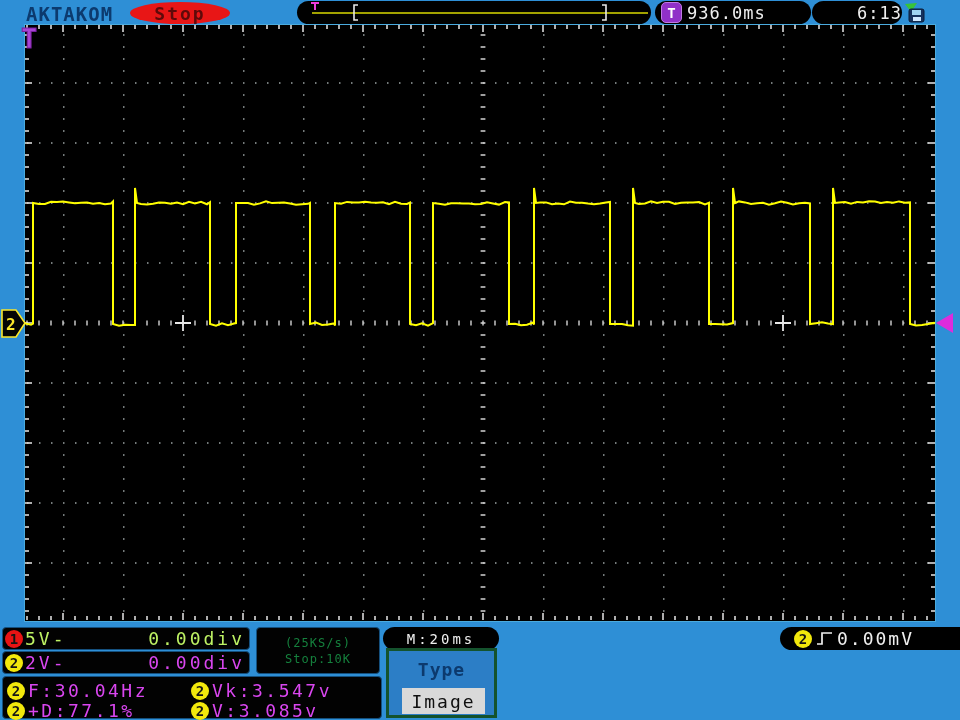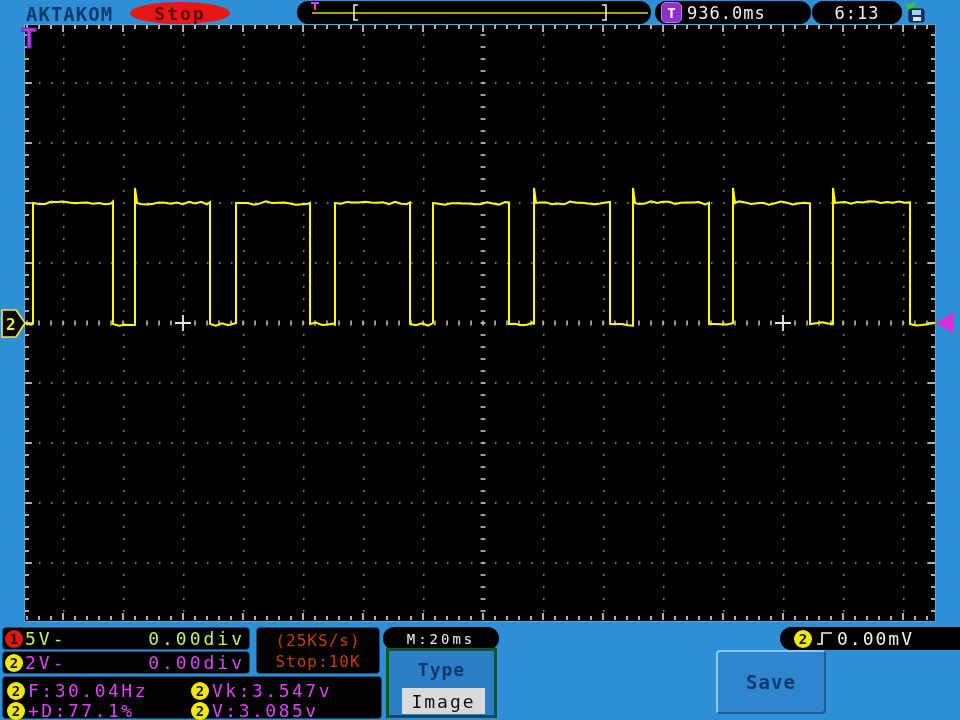--- a/index.html
+++ b/index.html
@@ -11,37 +11,37 @@
   .abs{position:absolute;}
   
   .brand{left:26px;top:3px;font-size:19px;font-weight:bold;color:#0c3a6e;letter-spacing:1px;}
   .stop-pill{left:130px;top:2px;width:100px;height:22px;background:#e81616;border-radius:50%/50%;
     display:flex;align-items:flex-end;justify-content:center;color:#5f0a0a;font-weight:bold;font-size:18px;letter-spacing:2px;}
   .trigbar{left:297px;top:1px;width:354px;height:23px;background:#000;border-radius:12px;}
   .pill{background:#000;border-radius:12px;display:flex;align-items:center;color:#efefef;}
   .time-pill{left:655px;top:1px;width:150px;height:23px;padding-left:6px;gap:5px;}
   .tbadge{width:19px;height:19px;border-radius:5px;background:#9030c8;color:#fff;font-weight:bold;font-size:14px;
     display:flex;align-items:center;justify-content:center;border:1px solid #c07ae4;}
-  .clock-pill{left:812px;top:1px;width:90px;height:23px;justify-content:center;}
+  .clock-pill{left:812px;top:1px;width:90px;height:23px;justify-content:flex-end;}
   .t17{font-size:17px;letter-spacing:1px;}
   
   .plot{left:25px;top:25px;width:910px;height:596px;background:#000;outline:1px solid #4aabdf;}
   .overlay{left:0;top:0;width:960px;height:720px;pointer-events:none;z-index:6;}
   
   .blackpanel{background:#020202;border:1px solid #15507e;border-radius:4px;box-sizing:border-box;}
   .ch-row{left:2px;width:248px;height:23px;display:flex;align-items:center;gap:2px;padding:0 4px 0 2px;box-sizing:border-box;}
   .ch1{top:627px;} .ch2{top:651px;}
   .badge{width:18px;height:18px;min-width:18px;border-radius:50%;display:flex;align-items:center;justify-content:center;
     font-weight:bold;font-size:14px;color:#151515;}
   .badge.red{background:#e81414;} .badge.yel{background:#f2e80c;}
   .red-t{color:#bef264;} .yel-t{color:#d946ef;} .nav-t{color:#0c3a6e;}
   .scale-txt{font-size:18px;letter-spacing:3px;}
   .grow{flex:1;}
   .acq-panel{left:256px;top:627px;width:124px;height:47px;display:flex;flex-direction:column;
-    align-items:center;justify-content:center;gap:2px;font-size:16px;letter-spacing:1px;color:#c2410c;}
+    align-items:center;justify-content:center;gap:2px;font-size:12px;letter-spacing:1px;color:#15803d;}
   .m-pill{left:383px;top:627px;width:116px;height:23px;justify-content:center;font-size:14px;letter-spacing:3px;}
   .trig-pill{left:780px;top:627px;width:178px;height:23px;border-radius:12px 0 0 12px;padding-left:14px;gap:4px;}
   .trig-pill .txt{font-size:18px;letter-spacing:2px;}
   .meas-panel{left:2px;top:676px;width:380px;height:43px;}
   .meas-item{display:flex;align-items:center;gap:3px;position:absolute;}
   .meas-item .txt{font-size:18px;letter-spacing:2.5px;}
   .menu-panel{left:386px;top:648px;width:111px;height:70px;background:#2c7ec6;border:3px solid #14532d;box-sizing:border-box;}
   .menu-title{position:absolute;left:0;top:8px;width:100%;text-align:center;font-size:18px;font-weight:bold;letter-spacing:1px;}
   .menu-value{position:absolute;left:13px;top:37px;width:83px;height:26px;background:#d9d9d9;color:#101010;
     display:flex;align-items:center;justify-content:center;font-size:18px;letter-spacing:2px;}
@@ -128,23 +128,20 @@
       <span class="badge yel">2</span>
       <span class="yel-t txt">V:3.085v</span>
     </div>
   </div>
 
   <div class="abs menu-panel">
     <div class="menu-title nav-t">Type</div>
     <div class="menu-value">Image</div>
   </div>
 
-  <div class="abs save-btn nav-t">
-    <span>Save</span>
-  </div>
 
   <svg class="abs overlay" id="overlay" width="960" height="720">
       <path d="M27,83 h1.5 M39,83 h1.5 M51,83 h1.5 M63,83 h1.5 M75,83 h1.5 M87,83 h1.5 M99,83 h1.5 M111,83 h1.5 M123,83 h1.5 M135,83 h1.5 M147,83 h1.5 M159,83 h1.5 M171,83 h1.5 M183,83 h1.5 M195,83 h1.5 M207,83 h1.5 M219,83 h1.5 M231,83 h1.5 M243,83 h1.5 M255,83 h1.5 M267,83 h1.5 M279,83 h1.5 M291,83 h1.5 M303,83 h1.5 M315,83 h1.5 M327,83 h1.5 M339,83 h1.5 M351,83 h1.5 M363,83 h1.5 M375,83 h1.5 M387,83 h1.5 M399,83 h1.5 M411,83 h1.5 M423,83 h1.5 M435,83 h1.5 M447,83 h1.5 M459,83 h1.5 M471,83 h1.5 M483,83 h1.5 M495,83 h1.5 M507,83 h1.5 M519,83 h1.5 M531,83 h1.5 M543,83 h1.5 M555,83 h1.5 M567,83 h1.5 M579,83 h1.5 M591,83 h1.5 M603,83 h1.5 M615,83 h1.5 M627,83 h1.5 M639,83 h1.5 M651,83 h1.5 M663,83 h1.5 M675,83 h1.5 M687,83 h1.5 M699,83 h1.5 M711,83 h1.5 M723,83 h1.5 M735,83 h1.5 M747,83 h1.5 M759,83 h1.5 M771,83 h1.5 M783,83 h1.5 M795,83 h1.5 M807,83 h1.5 M819,83 h1.5 M831,83 h1.5 M843,83 h1.5 M855,83 h1.5 M867,83 h1.5 M879,83 h1.5 M891,83 h1.5 M903,83 h1.5 M915,83 h1.5 M927,83 h1.5 M27,143 h1.5 M39,143 h1.5 M51,143 h1.5 M63,143 h1.5 M75,143 h1.5 M87,143 h1.5 M99,143 h1.5 M111,143 h1.5 M123,143 h1.5 M135,143 h1.5 M147,143 h1.5 M159,143 h1.5 M171,143 h1.5 M183,143 h1.5 M195,143 h1.5 M207,143 h1.5 M219,143 h1.5 M231,143 h1.5 M243,143 h1.5 M255,143 h1.5 M267,143 h1.5 M279,143 h1.5 M291,143 h1.5 M303,143 h1.5 M315,143 h1.5 M327,143 h1.5 M339,143 h1.5 M351,143 h1.5 M363,143 h1.5 M375,143 h1.5 M387,143 h1.5 M399,143 h1.5 M411,143 h1.5 M423,143 h1.5 M435,143 h1.5 M447,143 h1.5 M459,143 h1.5 M471,143 h1.5 M483,143 h1.5 M495,143 h1.5 M507,143 h1.5 M519,143 h1.5 M531,143 h1.5 M543,143 h1.5 M555,143 h1.5 M567,143 h1.5 M579,143 h1.5 M591,143 h1.5 M603,143 h1.5 M615,143 h1.5 M627,143 h1.5 M639,143 h1.5 M651,143 h1.5 M663,143 h1.5 M675,143 h1.5 M687,143 h1.5 M699,143 h1.5 M711,143 h1.5 M723,143 h1.5 M735,143 h1.5 M747,143 h1.5 M759,143 h1.5 M771,143 h1.5 M783,143 h1.5 M795,143 h1.5 M807,143 h1.5 M819,143 h1.5 M831,143 h1.5 M843,143 h1.5 M855,143 h1.5 M867,143 h1.5 M879,143 h1.5 M891,143 h1.5 M903,143 h1.5 M915,143 h1.5 M927,143 h1.5 M27,203 h1.5 M39,203 h1.5 M51,203 h1.5 M63,203 h1.5 M75,203 h1.5 M87,203 h1.5 M99,203 h1.5 M111,203 h1.5 M123,203 h1.5 M135,203 h1.5 M147,203 h1.5 M159,203 h1.5 M171,203 h1.5 M183,203 h1.5 M195,203 h1.5 M207,203 h1.5 M219,203 h1.5 M231,203 h1.5 M243,203 h1.5 M255,203 h1.5 M267,203 h1.5 M279,203 h1.5 M291,203 h1.5 M303,203 h1.5 M315,203 h1.5 M327,203 h1.5 M339,203 h1.5 M351,203 h1.5 M363,203 h1.5 M375,203 h1.5 M387,203 h1.5 M399,203 h1.5 M411,203 h1.5 M423,203 h1.5 M435,203 h1.5 M447,203 h1.5 M459,203 h1.5 M471,203 h1.5 M483,203 h1.5 M495,203 h1.5 M507,203 h1.5 M519,203 h1.5 M531,203 h1.5 M543,203 h1.5 M555,203 h1.5 M567,203 h1.5 M579,203 h1.5 M591,203 h1.5 M603,203 h1.5 M615,203 h1.5 M627,203 h1.5 M639,203 h1.5 M651,203 h1.5 M663,203 h1.5 M675,203 h1.5 M687,203 h1.5 M699,203 h1.5 M711,203 h1.5 M723,203 h1.5 M735,203 h1.5 M747,203 h1.5 M759,203 h1.5 M771,203 h1.5 M783,203 h1.5 M795,203 h1.5 M807,203 h1.5 M819,203 h1.5 M831,203 h1.5 M843,203 h1.5 M855,203 h1.5 M867,203 h1.5 M879,203 h1.5 M891,203 h1.5 M903,203 h1.5 M915,203 h1.5 M927,203 h1.5 M27,263 h1.5 M39,263 h1.5 M51,263 h1.5 M63,263 h1.5 M75,263 h1.5 M87,263 h1.5 M99,263 h1.5 M111,263 h1.5 M123,263 h1.5 M135,263 h1.5 M147,263 h1.5 M159,263 h1.5 M171,263 h1.5 M183,263 h1.5 M195,263 h1.5 M207,263 h1.5 M219,263 h1.5 M231,263 h1.5 M243,263 h1.5 M255,263 h1.5 M267,263 h1.5 M279,263 h1.5 M291,263 h1.5 M303,263 h1.5 M315,263 h1.5 M327,263 h1.5 M339,263 h1.5 M351,263 h1.5 M363,263 h1.5 M375,263 h1.5 M387,263 h1.5 M399,263 h1.5 M411,263 h1.5 M423,263 h1.5 M435,263 h1.5 M447,263 h1.5 M459,263 h1.5 M471,263 h1.5 M483,263 h1.5 M495,263 h1.5 M507,263 h1.5 M519,263 h1.5 M531,263 h1.5 M543,263 h1.5 M555,263 h1.5 M567,263 h1.5 M579,263 h1.5 M591,263 h1.5 M603,263 h1.5 M615,263 h1.5 M627,263 h1.5 M639,263 h1.5 M651,263 h1.5 M663,263 h1.5 M675,263 h1.5 M687,263 h1.5 M699,263 h1.5 M711,263 h1.5 M723,263 h1.5 M735,263 h1.5 M747,263 h1.5 M759,263 h1.5 M771,263 h1.5 M783,263 h1.5 M795,263 h1.5 M807,263 h1.5 M819,263 h1.5 M831,263 h1.5 M843,263 h1.5 M855,263 h1.5 M867,263 h1.5 M879,263 h1.5 M891,263 h1.5 M903,263 h1.5 M915,263 h1.5 M927,263 h1.5 M27,383 h1.5 M39,383 h1.5 M51,383 h1.5 M63,383 h1.5 M75,383 h1.5 M87,383 h1.5 M99,383 h1.5 M111,383 h1.5 M123,383 h1.5 M135,383 h1.5 M147,383 h1.5 M159,383 h1.5 M171,383 h1.5 M183,383 h1.5 M195,383 h1.5 M207,383 h1.5 M219,383 h1.5 M231,383 h1.5 M243,383 h1.5 M255,383 h1.5 M267,383 h1.5 M279,383 h1.5 M291,383 h1.5 M303,383 h1.5 M315,383 h1.5 M327,383 h1.5 M339,383 h1.5 M351,383 h1.5 M363,383 h1.5 M375,383 h1.5 M387,383 h1.5 M399,383 h1.5 M411,383 h1.5 M423,383 h1.5 M435,383 h1.5 M447,383 h1.5 M459,383 h1.5 M471,383 h1.5 M483,383 h1.5 M495,383 h1.5 M507,383 h1.5 M519,383 h1.5 M531,383 h1.5 M543,383 h1.5 M555,383 h1.5 M567,383 h1.5 M579,383 h1.5 M591,383 h1.5 M603,383 h1.5 M615,383 h1.5 M627,383 h1.5 M639,383 h1.5 M651,383 h1.5 M663,383 h1.5 M675,383 h1.5 M687,383 h1.5 M699,383 h1.5 M711,383 h1.5 M723,383 h1.5 M735,383 h1.5 M747,383 h1.5 M759,383 h1.5 M771,383 h1.5 M783,383 h1.5 M795,383 h1.5 M807,383 h1.5 M819,383 h1.5 M831,383 h1.5 M843,383 h1.5 M855,383 h1.5 M867,383 h1.5 M879,383 h1.5 M891,383 h1.5 M903,383 h1.5 M915,383 h1.5 M927,383 h1.5 M27,443 h1.5 M39,443 h1.5 M51,443 h1.5 M63,443 h1.5 M75,443 h1.5 M87,443 h1.5 M99,443 h1.5 M111,443 h1.5 M123,443 h1.5 M135,443 h1.5 M147,443 h1.5 M159,443 h1.5 M171,443 h1.5 M183,443 h1.5 M195,443 h1.5 M207,443 h1.5 M219,443 h1.5 M231,443 h1.5 M243,443 h1.5 M255,443 h1.5 M267,443 h1.5 M279,443 h1.5 M291,443 h1.5 M303,443 h1.5 M315,443 h1.5 M327,443 h1.5 M339,443 h1.5 M351,443 h1.5 M363,443 h1.5 M375,443 h1.5 M387,443 h1.5 M399,443 h1.5 M411,443 h1.5 M423,443 h1.5 M435,443 h1.5 M447,443 h1.5 M459,443 h1.5 M471,443 h1.5 M483,443 h1.5 M495,443 h1.5 M507,443 h1.5 M519,443 h1.5 M531,443 h1.5 M543,443 h1.5 M555,443 h1.5 M567,443 h1.5 M579,443 h1.5 M591,443 h1.5 M603,443 h1.5 M615,443 h1.5 M627,443 h1.5 M639,443 h1.5 M651,443 h1.5 M663,443 h1.5 M675,443 h1.5 M687,443 h1.5 M699,443 h1.5 M711,443 h1.5 M723,443 h1.5 M735,443 h1.5 M747,443 h1.5 M759,443 h1.5 M771,443 h1.5 M783,443 h1.5 M795,443 h1.5 M807,443 h1.5 M819,443 h1.5 M831,443 h1.5 M843,443 h1.5 M855,443 h1.5 M867,443 h1.5 M879,443 h1.5 M891,443 h1.5 M903,443 h1.5 M915,443 h1.5 M927,443 h1.5 M27,503 h1.5 M39,503 h1.5 M51,503 h1.5 M63,503 h1.5 M75,503 h1.5 M87,503 h1.5 M99,503 h1.5 M111,503 h1.5 M123,503 h1.5 M135,503 h1.5 M147,503 h1.5 M159,503 h1.5 M171,503 h1.5 M183,503 h1.5 M195,503 h1.5 M207,503 h1.5 M219,503 h1.5 M231,503 h1.5 M243,503 h1.5 M255,503 h1.5 M267,503 h1.5 M279,503 h1.5 M291,503 h1.5 M303,503 h1.5 M315,503 h1.5 M327,503 h1.5 M339,503 h1.5 M351,503 h1.5 M363,503 h1.5 M375,503 h1.5 M387,503 h1.5 M399,503 h1.5 M411,503 h1.5 M423,503 h1.5 M435,503 h1.5 M447,503 h1.5 M459,503 h1.5 M471,503 h1.5 M483,503 h1.5 M495,503 h1.5 M507,503 h1.5 M519,503 h1.5 M531,503 h1.5 M543,503 h1.5 M555,503 h1.5 M567,503 h1.5 M579,503 h1.5 M591,503 h1.5 M603,503 h1.5 M615,503 h1.5 M627,503 h1.5 M639,503 h1.5 M651,503 h1.5 M663,503 h1.5 M675,503 h1.5 M687,503 h1.5 M699,503 h1.5 M711,503 h1.5 M723,503 h1.5 M735,503 h1.5 M747,503 h1.5 M759,503 h1.5 M771,503 h1.5 M783,503 h1.5 M795,503 h1.5 M807,503 h1.5 M819,503 h1.5 M831,503 h1.5 M843,503 h1.5 M855,503 h1.5 M867,503 h1.5 M879,503 h1.5 M891,503 h1.5 M903,503 h1.5 M915,503 h1.5 M927,503 h1.5 M27,563 h1.5 M39,563 h1.5 M51,563 h1.5 M63,563 h1.5 M75,563 h1.5 M87,563 h1.5 M99,563 h1.5 M111,563 h1.5 M123,563 h1.5 M135,563 h1.5 M147,563 h1.5 M159,563 h1.5 M171,563 h1.5 M183,563 h1.5 M195,563 h1.5 M207,563 h1.5 M219,563 h1.5 M231,563 h1.5 M243,563 h1.5 M255,563 h1.5 M267,563 h1.5 M279,563 h1.5 M291,563 h1.5 M303,563 h1.5 M315,563 h1.5 M327,563 h1.5 M339,563 h1.5 M351,563 h1.5 M363,563 h1.5 M375,563 h1.5 M387,563 h1.5 M399,563 h1.5 M411,563 h1.5 M423,563 h1.5 M435,563 h1.5 M447,563 h1.5 M459,563 h1.5 M471,563 h1.5 M483,563 h1.5 M495,563 h1.5 M507,563 h1.5 M519,563 h1.5 M531,563 h1.5 M543,563 h1.5 M555,563 h1.5 M567,563 h1.5 M579,563 h1.5 M591,563 h1.5 M603,563 h1.5 M615,563 h1.5 M627,563 h1.5 M639,563 h1.5 M651,563 h1.5 M663,563 h1.5 M675,563 h1.5 M687,563 h1.5 M699,563 h1.5 M711,563 h1.5 M723,563 h1.5 M735,563 h1.5 M747,563 h1.5 M759,563 h1.5 M771,563 h1.5 M783,563 h1.5 M795,563 h1.5 M807,563 h1.5 M819,563 h1.5 M831,563 h1.5 M843,563 h1.5 M855,563 h1.5 M867,563 h1.5 M879,563 h1.5 M891,563 h1.5 M903,563 h1.5 M915,563 h1.5 M927,563 h1.5 M63,35 h1.5 M63,47 h1.5 M63,59 h1.5 M63,71 h1.5 M63,83 h1.5 M63,95 h1.5 M63,107 h1.5 M63,119 h1.5 M63,131 h1.5 M63,143 h1.5 M63,155 h1.5 M63,167 h1.5 M63,179 h1.5 M63,191 h1.5 M63,203 h1.5 M63,215 h1.5 M63,227 h1.5 M63,239 h1.5 M63,251 h1.5 M63,263 h1.5 M63,275 h1.5 M63,287 h1.5 M63,299 h1.5 M63,311 h1.5 M63,323 h1.5 M63,335 h1.5 M63,347 h1.5 M63,359 h1.5 M63,371 h1.5 M63,383 h1.5 M63,395 h1.5 M63,407 h1.5 M63,419 h1.5 M63,431 h1.5 M63,443 h1.5 M63,455 h1.5 M63,467 h1.5 M63,479 h1.5 M63,491 h1.5 M63,503 h1.5 M63,515 h1.5 M63,527 h1.5 M63,539 h1.5 M63,551 h1.5 M63,563 h1.5 M63,575 h1.5 M63,587 h1.5 M63,599 h1.5 M63,611 h1.5 M123,35 h1.5 M123,47 h1.5 M123,59 h1.5 M123,71 h1.5 M123,83 h1.5 M123,95 h1.5 M123,107 h1.5 M123,119 h1.5 M123,131 h1.5 M123,143 h1.5 M123,155 h1.5 M123,167 h1.5 M123,179 h1.5 M123,191 h1.5 M123,203 h1.5 M123,215 h1.5 M123,227 h1.5 M123,239 h1.5 M123,251 h1.5 M123,263 h1.5 M123,275 h1.5 M123,287 h1.5 M123,299 h1.5 M123,311 h1.5 M123,323 h1.5 M123,335 h1.5 M123,347 h1.5 M123,359 h1.5 M123,371 h1.5 M123,383 h1.5 M123,395 h1.5 M123,407 h1.5 M123,419 h1.5 M123,431 h1.5 M123,443 h1.5 M123,455 h1.5 M123,467 h1.5 M123,479 h1.5 M123,491 h1.5 M123,503 h1.5 M123,515 h1.5 M123,527 h1.5 M123,539 h1.5 M123,551 h1.5 M123,563 h1.5 M123,575 h1.5 M123,587 h1.5 M123,599 h1.5 M123,611 h1.5 M183,35 h1.5 M183,47 h1.5 M183,59 h1.5 M183,71 h1.5 M183,83 h1.5 M183,95 h1.5 M183,107 h1.5 M183,119 h1.5 M183,131 h1.5 M183,143 h1.5 M183,155 h1.5 M183,167 h1.5 M183,179 h1.5 M183,191 h1.5 M183,203 h1.5 M183,215 h1.5 M183,227 h1.5 M183,239 h1.5 M183,251 h1.5 M183,263 h1.5 M183,275 h1.5 M183,287 h1.5 M183,299 h1.5 M183,311 h1.5 M183,323 h1.5 M183,335 h1.5 M183,347 h1.5 M183,359 h1.5 M183,371 h1.5 M183,383 h1.5 M183,395 h1.5 M183,407 h1.5 M183,419 h1.5 M183,431 h1.5 M183,443 h1.5 M183,455 h1.5 M183,467 h1.5 M183,479 h1.5 M183,491 h1.5 M183,503 h1.5 M183,515 h1.5 M183,527 h1.5 M183,539 h1.5 M183,551 h1.5 M183,563 h1.5 M183,575 h1.5 M183,587 h1.5 M183,599 h1.5 M183,611 h1.5 M243,35 h1.5 M243,47 h1.5 M243,59 h1.5 M243,71 h1.5 M243,83 h1.5 M243,95 h1.5 M243,107 h1.5 M243,119 h1.5 M243,131 h1.5 M243,143 h1.5 M243,155 h1.5 M243,167 h1.5 M243,179 h1.5 M243,191 h1.5 M243,203 h1.5 M243,215 h1.5 M243,227 h1.5 M243,239 h1.5 M243,251 h1.5 M243,263 h1.5 M243,275 h1.5 M243,287 h1.5 M243,299 h1.5 M243,311 h1.5 M243,323 h1.5 M243,335 h1.5 M243,347 h1.5 M243,359 h1.5 M243,371 h1.5 M243,383 h1.5 M243,395 h1.5 M243,407 h1.5 M243,419 h1.5 M243,431 h1.5 M243,443 h1.5 M243,455 h1.5 M243,467 h1.5 M243,479 h1.5 M243,491 h1.5 M243,503 h1.5 M243,515 h1.5 M243,527 h1.5 M243,539 h1.5 M243,551 h1.5 M243,563 h1.5 M243,575 h1.5 M243,587 h1.5 M243,599 h1.5 M243,611 h1.5 M303,35 h1.5 M303,47 h1.5 M303,59 h1.5 M303,71 h1.5 M303,83 h1.5 M303,95 h1.5 M303,107 h1.5 M303,119 h1.5 M303,131 h1.5 M303,143 h1.5 M303,155 h1.5 M303,167 h1.5 M303,179 h1.5 M303,191 h1.5 M303,203 h1.5 M303,215 h1.5 M303,227 h1.5 M303,239 h1.5 M303,251 h1.5 M303,263 h1.5 M303,275 h1.5 M303,287 h1.5 M303,299 h1.5 M303,311 h1.5 M303,323 h1.5 M303,335 h1.5 M303,347 h1.5 M303,359 h1.5 M303,371 h1.5 M303,383 h1.5 M303,395 h1.5 M303,407 h1.5 M303,419 h1.5 M303,431 h1.5 M303,443 h1.5 M303,455 h1.5 M303,467 h1.5 M303,479 h1.5 M303,491 h1.5 M303,503 h1.5 M303,515 h1.5 M303,527 h1.5 M303,539 h1.5 M303,551 h1.5 M303,563 h1.5 M303,575 h1.5 M303,587 h1.5 M303,599 h1.5 M303,611 h1.5 M363,35 h1.5 M363,47 h1.5 M363,59 h1.5 M363,71 h1.5 M363,83 h1.5 M363,95 h1.5 M363,107 h1.5 M363,119 h1.5 M363,131 h1.5 M363,143 h1.5 M363,155 h1.5 M363,167 h1.5 M363,179 h1.5 M363,191 h1.5 M363,203 h1.5 M363,215 h1.5 M363,227 h1.5 M363,239 h1.5 M363,251 h1.5 M363,263 h1.5 M363,275 h1.5 M363,287 h1.5 M363,299 h1.5 M363,311 h1.5 M363,323 h1.5 M363,335 h1.5 M363,347 h1.5 M363,359 h1.5 M363,371 h1.5 M363,383 h1.5 M363,395 h1.5 M363,407 h1.5 M363,419 h1.5 M363,431 h1.5 M363,443 h1.5 M363,455 h1.5 M363,467 h1.5 M363,479 h1.5 M363,491 h1.5 M363,503 h1.5 M363,515 h1.5 M363,527 h1.5 M363,539 h1.5 M363,551 h1.5 M363,563 h1.5 M363,575 h1.5 M363,587 h1.5 M363,599 h1.5 M363,611 h1.5 M423,35 h1.5 M423,47 h1.5 M423,59 h1.5 M423,71 h1.5 M423,83 h1.5 M423,95 h1.5 M423,107 h1.5 M423,119 h1.5 M423,131 h1.5 M423,143 h1.5 M423,155 h1.5 M423,167 h1.5 M423,179 h1.5 M423,191 h1.5 M423,203 h1.5 M423,215 h1.5 M423,227 h1.5 M423,239 h1.5 M423,251 h1.5 M423,263 h1.5 M423,275 h1.5 M423,287 h1.5 M423,299 h1.5 M423,311 h1.5 M423,323 h1.5 M423,335 h1.5 M423,347 h1.5 M423,359 h1.5 M423,371 h1.5 M423,383 h1.5 M423,395 h1.5 M423,407 h1.5 M423,419 h1.5 M423,431 h1.5 M423,443 h1.5 M423,455 h1.5 M423,467 h1.5 M423,479 h1.5 M423,491 h1.5 M423,503 h1.5 M423,515 h1.5 M423,527 h1.5 M423,539 h1.5 M423,551 h1.5 M423,563 h1.5 M423,575 h1.5 M423,587 h1.5 M423,599 h1.5 M423,611 h1.5 M543,35 h1.5 M543,47 h1.5 M543,59 h1.5 M543,71 h1.5 M543,83 h1.5 M543,95 h1.5 M543,107 h1.5 M543,119 h1.5 M543,131 h1.5 M543,143 h1.5 M543,155 h1.5 M543,167 h1.5 M543,179 h1.5 M543,191 h1.5 M543,203 h1.5 M543,215 h1.5 M543,227 h1.5 M543,239 h1.5 M543,251 h1.5 M543,263 h1.5 M543,275 h1.5 M543,287 h1.5 M543,299 h1.5 M543,311 h1.5 M543,323 h1.5 M543,335 h1.5 M543,347 h1.5 M543,359 h1.5 M543,371 h1.5 M543,383 h1.5 M543,395 h1.5 M543,407 h1.5 M543,419 h1.5 M543,431 h1.5 M543,443 h1.5 M543,455 h1.5 M543,467 h1.5 M543,479 h1.5 M543,491 h1.5 M543,503 h1.5 M543,515 h1.5 M543,527 h1.5 M543,539 h1.5 M543,551 h1.5 M543,563 h1.5 M543,575 h1.5 M543,587 h1.5 M543,599 h1.5 M543,611 h1.5 M603,35 h1.5 M603,47 h1.5 M603,59 h1.5 M603,71 h1.5 M603,83 h1.5 M603,95 h1.5 M603,107 h1.5 M603,119 h1.5 M603,131 h1.5 M603,143 h1.5 M603,155 h1.5 M603,167 h1.5 M603,179 h1.5 M603,191 h1.5 M603,203 h1.5 M603,215 h1.5 M603,227 h1.5 M603,239 h1.5 M603,251 h1.5 M603,263 h1.5 M603,275 h1.5 M603,287 h1.5 M603,299 h1.5 M603,311 h1.5 M603,323 h1.5 M603,335 h1.5 M603,347 h1.5 M603,359 h1.5 M603,371 h1.5 M603,383 h1.5 M603,395 h1.5 M603,407 h1.5 M603,419 h1.5 M603,431 h1.5 M603,443 h1.5 M603,455 h1.5 M603,467 h1.5 M603,479 h1.5 M603,491 h1.5 M603,503 h1.5 M603,515 h1.5 M603,527 h1.5 M603,539 h1.5 M603,551 h1.5 M603,563 h1.5 M603,575 h1.5 M603,587 h1.5 M603,599 h1.5 M603,611 h1.5 M663,35 h1.5 M663,47 h1.5 M663,59 h1.5 M663,71 h1.5 M663,83 h1.5 M663,95 h1.5 M663,107 h1.5 M663,119 h1.5 M663,131 h1.5 M663,143 h1.5 M663,155 h1.5 M663,167 h1.5 M663,179 h1.5 M663,191 h1.5 M663,203 h1.5 M663,215 h1.5 M663,227 h1.5 M663,239 h1.5 M663,251 h1.5 M663,263 h1.5 M663,275 h1.5 M663,287 h1.5 M663,299 h1.5 M663,311 h1.5 M663,323 h1.5 M663,335 h1.5 M663,347 h1.5 M663,359 h1.5 M663,371 h1.5 M663,383 h1.5 M663,395 h1.5 M663,407 h1.5 M663,419 h1.5 M663,431 h1.5 M663,443 h1.5 M663,455 h1.5 M663,467 h1.5 M663,479 h1.5 M663,491 h1.5 M663,503 h1.5 M663,515 h1.5 M663,527 h1.5 M663,539 h1.5 M663,551 h1.5 M663,563 h1.5 M663,575 h1.5 M663,587 h1.5 M663,599 h1.5 M663,611 h1.5 M723,35 h1.5 M723,47 h1.5 M723,59 h1.5 M723,71 h1.5 M723,83 h1.5 M723,95 h1.5 M723,107 h1.5 M723,119 h1.5 M723,131 h1.5 M723,143 h1.5 M723,155 h1.5 M723,167 h1.5 M723,179 h1.5 M723,191 h1.5 M723,203 h1.5 M723,215 h1.5 M723,227 h1.5 M723,239 h1.5 M723,251 h1.5 M723,263 h1.5 M723,275 h1.5 M723,287 h1.5 M723,299 h1.5 M723,311 h1.5 M723,323 h1.5 M723,335 h1.5 M723,347 h1.5 M723,359 h1.5 M723,371 h1.5 M723,383 h1.5 M723,395 h1.5 M723,407 h1.5 M723,419 h1.5 M723,431 h1.5 M723,443 h1.5 M723,455 h1.5 M723,467 h1.5 M723,479 h1.5 M723,491 h1.5 M723,503 h1.5 M723,515 h1.5 M723,527 h1.5 M723,539 h1.5 M723,551 h1.5 M723,563 h1.5 M723,575 h1.5 M723,587 h1.5 M723,599 h1.5 M723,611 h1.5 M783,35 h1.5 M783,47 h1.5 M783,59 h1.5 M783,71 h1.5 M783,83 h1.5 M783,95 h1.5 M783,107 h1.5 M783,119 h1.5 M783,131 h1.5 M783,143 h1.5 M783,155 h1.5 M783,167 h1.5 M783,179 h1.5 M783,191 h1.5 M783,203 h1.5 M783,215 h1.5 M783,227 h1.5 M783,239 h1.5 M783,251 h1.5 M783,263 h1.5 M783,275 h1.5 M783,287 h1.5 M783,299 h1.5 M783,311 h1.5 M783,323 h1.5 M783,335 h1.5 M783,347 h1.5 M783,359 h1.5 M783,371 h1.5 M783,383 h1.5 M783,395 h1.5 M783,407 h1.5 M783,419 h1.5 M783,431 h1.5 M783,443 h1.5 M783,455 h1.5 M783,467 h1.5 M783,479 h1.5 M783,491 h1.5 M783,503 h1.5 M783,515 h1.5 M783,527 h1.5 M783,539 h1.5 M783,551 h1.5 M783,563 h1.5 M783,575 h1.5 M783,587 h1.5 M783,599 h1.5 M783,611 h1.5 M843,35 h1.5 M843,47 h1.5 M843,59 h1.5 M843,71 h1.5 M843,83 h1.5 M843,95 h1.5 M843,107 h1.5 M843,119 h1.5 M843,131 h1.5 M843,143 h1.5 M843,155 h1.5 M843,167 h1.5 M843,179 h1.5 M843,191 h1.5 M843,203 h1.5 M843,215 h1.5 M843,227 h1.5 M843,239 h1.5 M843,251 h1.5 M843,263 h1.5 M843,275 h1.5 M843,287 h1.5 M843,299 h1.5 M843,311 h1.5 M843,323 h1.5 M843,335 h1.5 M843,347 h1.5 M843,359 h1.5 M843,371 h1.5 M843,383 h1.5 M843,395 h1.5 M843,407 h1.5 M843,419 h1.5 M843,431 h1.5 M843,443 h1.5 M843,455 h1.5 M843,467 h1.5 M843,479 h1.5 M843,491 h1.5 M843,503 h1.5 M843,515 h1.5 M843,527 h1.5 M843,539 h1.5 M843,551 h1.5 M843,563 h1.5 M843,575 h1.5 M843,587 h1.5 M843,599 h1.5 M843,611 h1.5 M903,35 h1.5 M903,47 h1.5 M903,59 h1.5 M903,71 h1.5 M903,83 h1.5 M903,95 h1.5 M903,107 h1.5 M903,119 h1.5 M903,131 h1.5 M903,143 h1.5 M903,155 h1.5 M903,167 h1.5 M903,179 h1.5 M903,191 h1.5 M903,203 h1.5 M903,215 h1.5 M903,227 h1.5 M903,239 h1.5 M903,251 h1.5 M903,263 h1.5 M903,275 h1.5 M903,287 h1.5 M903,299 h1.5 M903,311 h1.5 M903,323 h1.5 M903,335 h1.5 M903,347 h1.5 M903,359 h1.5 M903,371 h1.5 M903,383 h1.5 M903,395 h1.5 M903,407 h1.5 M903,419 h1.5 M903,431 h1.5 M903,443 h1.5 M903,455 h1.5 M903,467 h1.5 M903,479 h1.5 M903,491 h1.5 M903,503 h1.5 M903,515 h1.5 M903,527 h1.5 M903,539 h1.5 M903,551 h1.5 M903,563 h1.5 M903,575 h1.5 M903,587 h1.5 M903,599 h1.5 M903,611 h1.5 " stroke="#9aa2a2" stroke-width="1.5" fill="none"></path>
       <path d="M27,320.6 v4.8 M39,320.6 v4.8 M51,320.6 v4.8 M63,320.6 v4.8 M75,320.6 v4.8 M87,320.6 v4.8 M99,320.6 v4.8 M111,320.6 v4.8 M123,320.6 v4.8 M135,320.6 v4.8 M147,320.6 v4.8 M159,320.6 v4.8 M171,320.6 v4.8 M183,320.6 v4.8 M195,320.6 v4.8 M207,320.6 v4.8 M219,320.6 v4.8 M231,320.6 v4.8 M243,320.6 v4.8 M255,320.6 v4.8 M267,320.6 v4.8 M279,320.6 v4.8 M291,320.6 v4.8 M303,320.6 v4.8 M315,320.6 v4.8 M327,320.6 v4.8 M339,320.6 v4.8 M351,320.6 v4.8 M363,320.6 v4.8 M375,320.6 v4.8 M387,320.6 v4.8 M399,320.6 v4.8 M411,320.6 v4.8 M423,320.6 v4.8 M435,320.6 v4.8 M447,320.6 v4.8 M459,320.6 v4.8 M471,320.6 v4.8 M483,320.6 v4.8 M495,320.6 v4.8 M507,320.6 v4.8 M519,320.6 v4.8 M531,320.6 v4.8 M543,320.6 v4.8 M555,320.6 v4.8 M567,320.6 v4.8 M579,320.6 v4.8 M591,320.6 v4.8 M603,320.6 v4.8 M615,320.6 v4.8 M627,320.6 v4.8 M639,320.6 v4.8 M651,320.6 v4.8 M663,320.6 v4.8 M675,320.6 v4.8 M687,320.6 v4.8 M699,320.6 v4.8 M711,320.6 v4.8 M723,320.6 v4.8 M735,320.6 v4.8 M747,320.6 v4.8 M759,320.6 v4.8 M771,320.6 v4.8 M783,320.6 v4.8 M795,320.6 v4.8 M807,320.6 v4.8 M819,320.6 v4.8 M831,320.6 v4.8 M843,320.6 v4.8 M855,320.6 v4.8 M867,320.6 v4.8 M879,320.6 v4.8 M891,320.6 v4.8 M903,320.6 v4.8 M915,320.6 v4.8 M927,320.6 v4.8 M480.6,35 h4.8 M480.6,47 h4.8 M480.6,59 h4.8 M480.6,71 h4.8 M480.6,83 h4.8 M480.6,95 h4.8 M480.6,107 h4.8 M480.6,119 h4.8 M480.6,131 h4.8 M480.6,143 h4.8 M480.6,155 h4.8 M480.6,167 h4.8 M480.6,179 h4.8 M480.6,191 h4.8 M480.6,203 h4.8 M480.6,215 h4.8 M480.6,227 h4.8 M480.6,239 h4.8 M480.6,251 h4.8 M480.6,263 h4.8 M480.6,275 h4.8 M480.6,287 h4.8 M480.6,299 h4.8 M480.6,311 h4.8 M480.6,323 h4.8 M480.6,335 h4.8 M480.6,347 h4.8 M480.6,359 h4.8 M480.6,371 h4.8 M480.6,383 h4.8 M480.6,395 h4.8 M480.6,407 h4.8 M480.6,419 h4.8 M480.6,431 h4.8 M480.6,443 h4.8 M480.6,455 h4.8 M480.6,467 h4.8 M480.6,479 h4.8 M480.6,491 h4.8 M480.6,503 h4.8 M480.6,515 h4.8 M480.6,527 h4.8 M480.6,539 h4.8 M480.6,551 h4.8 M480.6,563 h4.8 M480.6,575 h4.8 M480.6,587 h4.8 M480.6,599 h4.8 M480.6,611 h4.8 " stroke="#d4d4d4" stroke-width="1.4" fill="none"></path>
       <path d="M175,323 h16 M183,315 v16 M775,323 h16 M783,315 v16 " stroke="#e8e8e8" stroke-width="1.8" fill="none"></path>
       <path d="M27,25 v4 M27,620 v-4 M39,25 v4 M39,620 v-4 M51,25 v4 M51,620 v-4 M63,25 v7 M63,620 v-7 M75,25 v4 M75,620 v-4 M87,25 v4 M87,620 v-4 M99,25 v4 M99,620 v-4 M111,25 v4 M111,620 v-4 M123,25 v7 M123,620 v-7 M135,25 v4 M135,620 v-4 M147,25 v4 M147,620 v-4 M159,25 v4 M159,620 v-4 M171,25 v4 M171,620 v-4 M183,25 v7 M183,620 v-7 M195,25 v4 M195,620 v-4 M207,25 v4 M207,620 v-4 M219,25 v4 M219,620 v-4 M231,25 v4 M231,620 v-4 M243,25 v7 M243,620 v-7 M255,25 v4 M255,620 v-4 M267,25 v4 M267,620 v-4 M279,25 v4 M279,620 v-4 M291,25 v4 M291,620 v-4 M303,25 v7 M303,620 v-7 M315,25 v4 M315,620 v-4 M327,25 v4 M327,620 v-4 M339,25 v4 M339,620 v-4 M351,25 v4 M351,620 v-4 M363,25 v7 M363,620 v-7 M375,25 v4 M375,620 v-4 M387,25 v4 M387,620 v-4 M399,25 v4 M399,620 v-4 M411,25 v4 M411,620 v-4 M423,25 v7 M423,620 v-7 M435,25 v4 M435,620 v-4 M447,25 v4 M447,620 v-4 M459,25 v4 M459,620 v-4 M471,25 v4 M471,620 v-4 M483,25 v7 M483,620 v-7 M495,25 v4 M495,620 v-4 M507,25 v4 M507,620 v-4 M519,25 v4 M519,620 v-4 M531,25 v4 M531,620 v-4 M543,25 v7 M543,620 v-7 M555,25 v4 M555,620 v-4 M567,25 v4 M567,620 v-4 M579,25 v4 M579,620 v-4 M591,25 v4 M591,620 v-4 M603,25 v7 M603,620 v-7 M615,25 v4 M615,620 v-4 M627,25 v4 M627,620 v-4 M639,25 v4 M639,620 v-4 M651,25 v4 M651,620 v-4 M663,25 v7 M663,620 v-7 M675,25 v4 M675,620 v-4 M687,25 v4 M687,620 v-4 M699,25 v4 M699,620 v-4 M711,25 v4 M711,620 v-4 M723,25 v7 M723,620 v-7 M735,25 v4 M735,620 v-4 M747,25 v4 M747,620 v-4 M759,25 v4 M759,620 v-4 M771,25 v4 M771,620 v-4 M783,25 v7 M783,620 v-7 M795,25 v4 M795,620 v-4 M807,25 v4 M807,620 v-4 M819,25 v4 M819,620 v-4 M831,25 v4 M831,620 v-4 M843,25 v7 M843,620 v-7 M855,25 v4 M855,620 v-4 M867,25 v4 M867,620 v-4 M879,25 v4 M879,620 v-4 M891,25 v4 M891,620 v-4 M903,25 v7 M903,620 v-7 M915,25 v4 M915,620 v-4 M927,25 v4 M927,620 v-4 M25,35 h4 M935,35 h-4 M25,47 h4 M935,47 h-4 M25,59 h4 M935,59 h-4 M25,71 h4 M935,71 h-4 M25,83 h7 M935,83 h-7 M25,95 h4 M935,95 h-4 M25,107 h4 M935,107 h-4 M25,119 h4 M935,119 h-4 M25,131 h4 M935,131 h-4 M25,143 h7 M935,143 h-7 M25,155 h4 M935,155 h-4 M25,167 h4 M935,167 h-4 M25,179 h4 M935,179 h-4 M25,191 h4 M935,191 h-4 M25,203 h7 M935,203 h-7 M25,215 h4 M935,215 h-4 M25,227 h4 M935,227 h-4 M25,239 h4 M935,239 h-4 M25,251 h4 M935,251 h-4 M25,263 h7 M935,263 h-7 M25,275 h4 M935,275 h-4 M25,287 h4 M935,287 h-4 M25,299 h4 M935,299 h-4 M25,311 h4 M935,311 h-4 M25,323 h7 M935,323 h-7 M25,335 h4 M935,335 h-4 M25,347 h4 M935,347 h-4 M25,359 h4 M935,359 h-4 M25,371 h4 M935,371 h-4 M25,383 h7 M935,383 h-7 M25,395 h4 M935,395 h-4 M25,407 h4 M935,407 h-4 M25,419 h4 M935,419 h-4 M25,431 h4 M935,431 h-4 M25,443 h7 M935,443 h-7 M25,455 h4 M935,455 h-4 M25,467 h4 M935,467 h-4 M25,479 h4 M935,479 h-4 M25,491 h4 M935,491 h-4 M25,503 h7 M935,503 h-7 M25,515 h4 M935,515 h-4 M25,527 h4 M935,527 h-4 M25,539 h4 M935,539 h-4 M25,551 h4 M935,551 h-4 M25,563 h7 M935,563 h-7 M25,575 h4 M935,575 h-4 M25,587 h4 M935,587 h-4 M25,599 h4 M935,599 h-4 M25,611 h4 M935,611 h-4 " stroke="#e8e8e8" stroke-width="1.5" fill="none"></path>
       <path d="M25,323.4 L31,324.8 L33,323.7 L33,203 L39,203.9 L45,204.0 L51,201.7 L57,202.1 L63,201.4 L69,202.4 L75,203.3 L81,202.8 L87,202.5 L93,203.8 L99,203.0 L105,204.3 L111,203.5 L113,201.4 L113,324 L119,325.7 L125,324.8 L131,325.1 L135,325.1 L135,188 L137,203 L141,203.9 L147,204.5 L153,203.7 L159,202.4 L165,202.8 L171,203.8 L177,202.6 L183,204.1 L189,201.8 L195,203.4 L201,201.9 L207,204.3 L210,202.2 L210,324 L216,325.7 L222,323.3 L228,325.1 L234,323.5 L236,323.1 L236,203 L242,203.0 L248,203.1 L254,204.7 L260,203.4 L266,201.4 L272,203.1 L278,202.8 L284,202.5 L290,203.6 L296,204.7 L302,204.3 L308,203.8 L310,202.8 L310,324 L316,322.6 L322,325.0 L328,324.5 L334,323.4 L335,325.5 L335,203 L341,203.7 L347,201.9 L353,202.6 L359,202.6 L365,201.7 L371,202.6 L377,202.7 L383,202.3 L389,204.1 L395,201.9 L401,203.8 L407,203.9 L410,202.6 L410,324 L416,325.3 L422,323.4 L428,325.6 L433,323.1 L433,203 L439,203.7 L445,204.7 L451,203.2 L457,203.3 L463,203.4 L469,203.6 L475,204.2 L481,204.0 L487,202.3 L493,203.4 L499,204.6 L505,202.0 L509,202.5 L509,324 L515,323.7 L521,325.3 L527,324.7 L533,322.5 L534,324.6 L534,188 L536,203 L540,202.5 L546,202.4 L552,204.3 L558,203.5 L564,204.3 L570,201.5 L576,202.8 L582,202.8 L588,203.6 L594,204.2 L600,203.6 L606,202.5 L610,202.0 L610,324 L616,323.9 L622,323.9 L628,325.2 L633,325.7 L633,188 L635,203 L639,204.0 L645,203.5 L651,201.4 L657,203.0 L663,201.8 L669,201.8 L675,204.0 L681,202.7 L687,202.4 L693,202.5 L699,202.1 L705,204.4 L709,202.8 L709,324 L715,324.0 L721,324.2 L727,324.4 L733,323.1 L733,188 L735,203 L739,201.4 L745,202.4 L751,203.9 L757,203.2 L763,202.7 L769,204.6 L775,203.2 L781,201.6 L787,202.8 L793,204.5 L799,203.3 L805,202.8 L810,203.4 L810,324 L816,323.2 L822,322.3 L828,323.6 L833,324.1 L833,188 L835,203 L839,202.6 L845,202.1 L851,203.7 L857,201.9 L863,202.6 L869,201.3 L875,201.6 L881,203.0 L887,201.9 L893,202.8 L899,201.4 L905,202.7 L910,202.4 L910,324 L916,325.4 L922,325.1 L928,324.1 L934,322.9 L935,323.3 " stroke="#ffff00" stroke-width="2" fill="none" stroke-linejoin="miter"></path>
       <g>
         <polygon points="2,310 16,310 25,323 16,337 2,337" fill="#050505" stroke="#fce82a" stroke-width="1.6"></polygon>
     <text x="6" y="330" fill="#fce82a" font-size="16" font-weight="bold" font-family="DejaVu Sans Mono, monospace">2</text>

